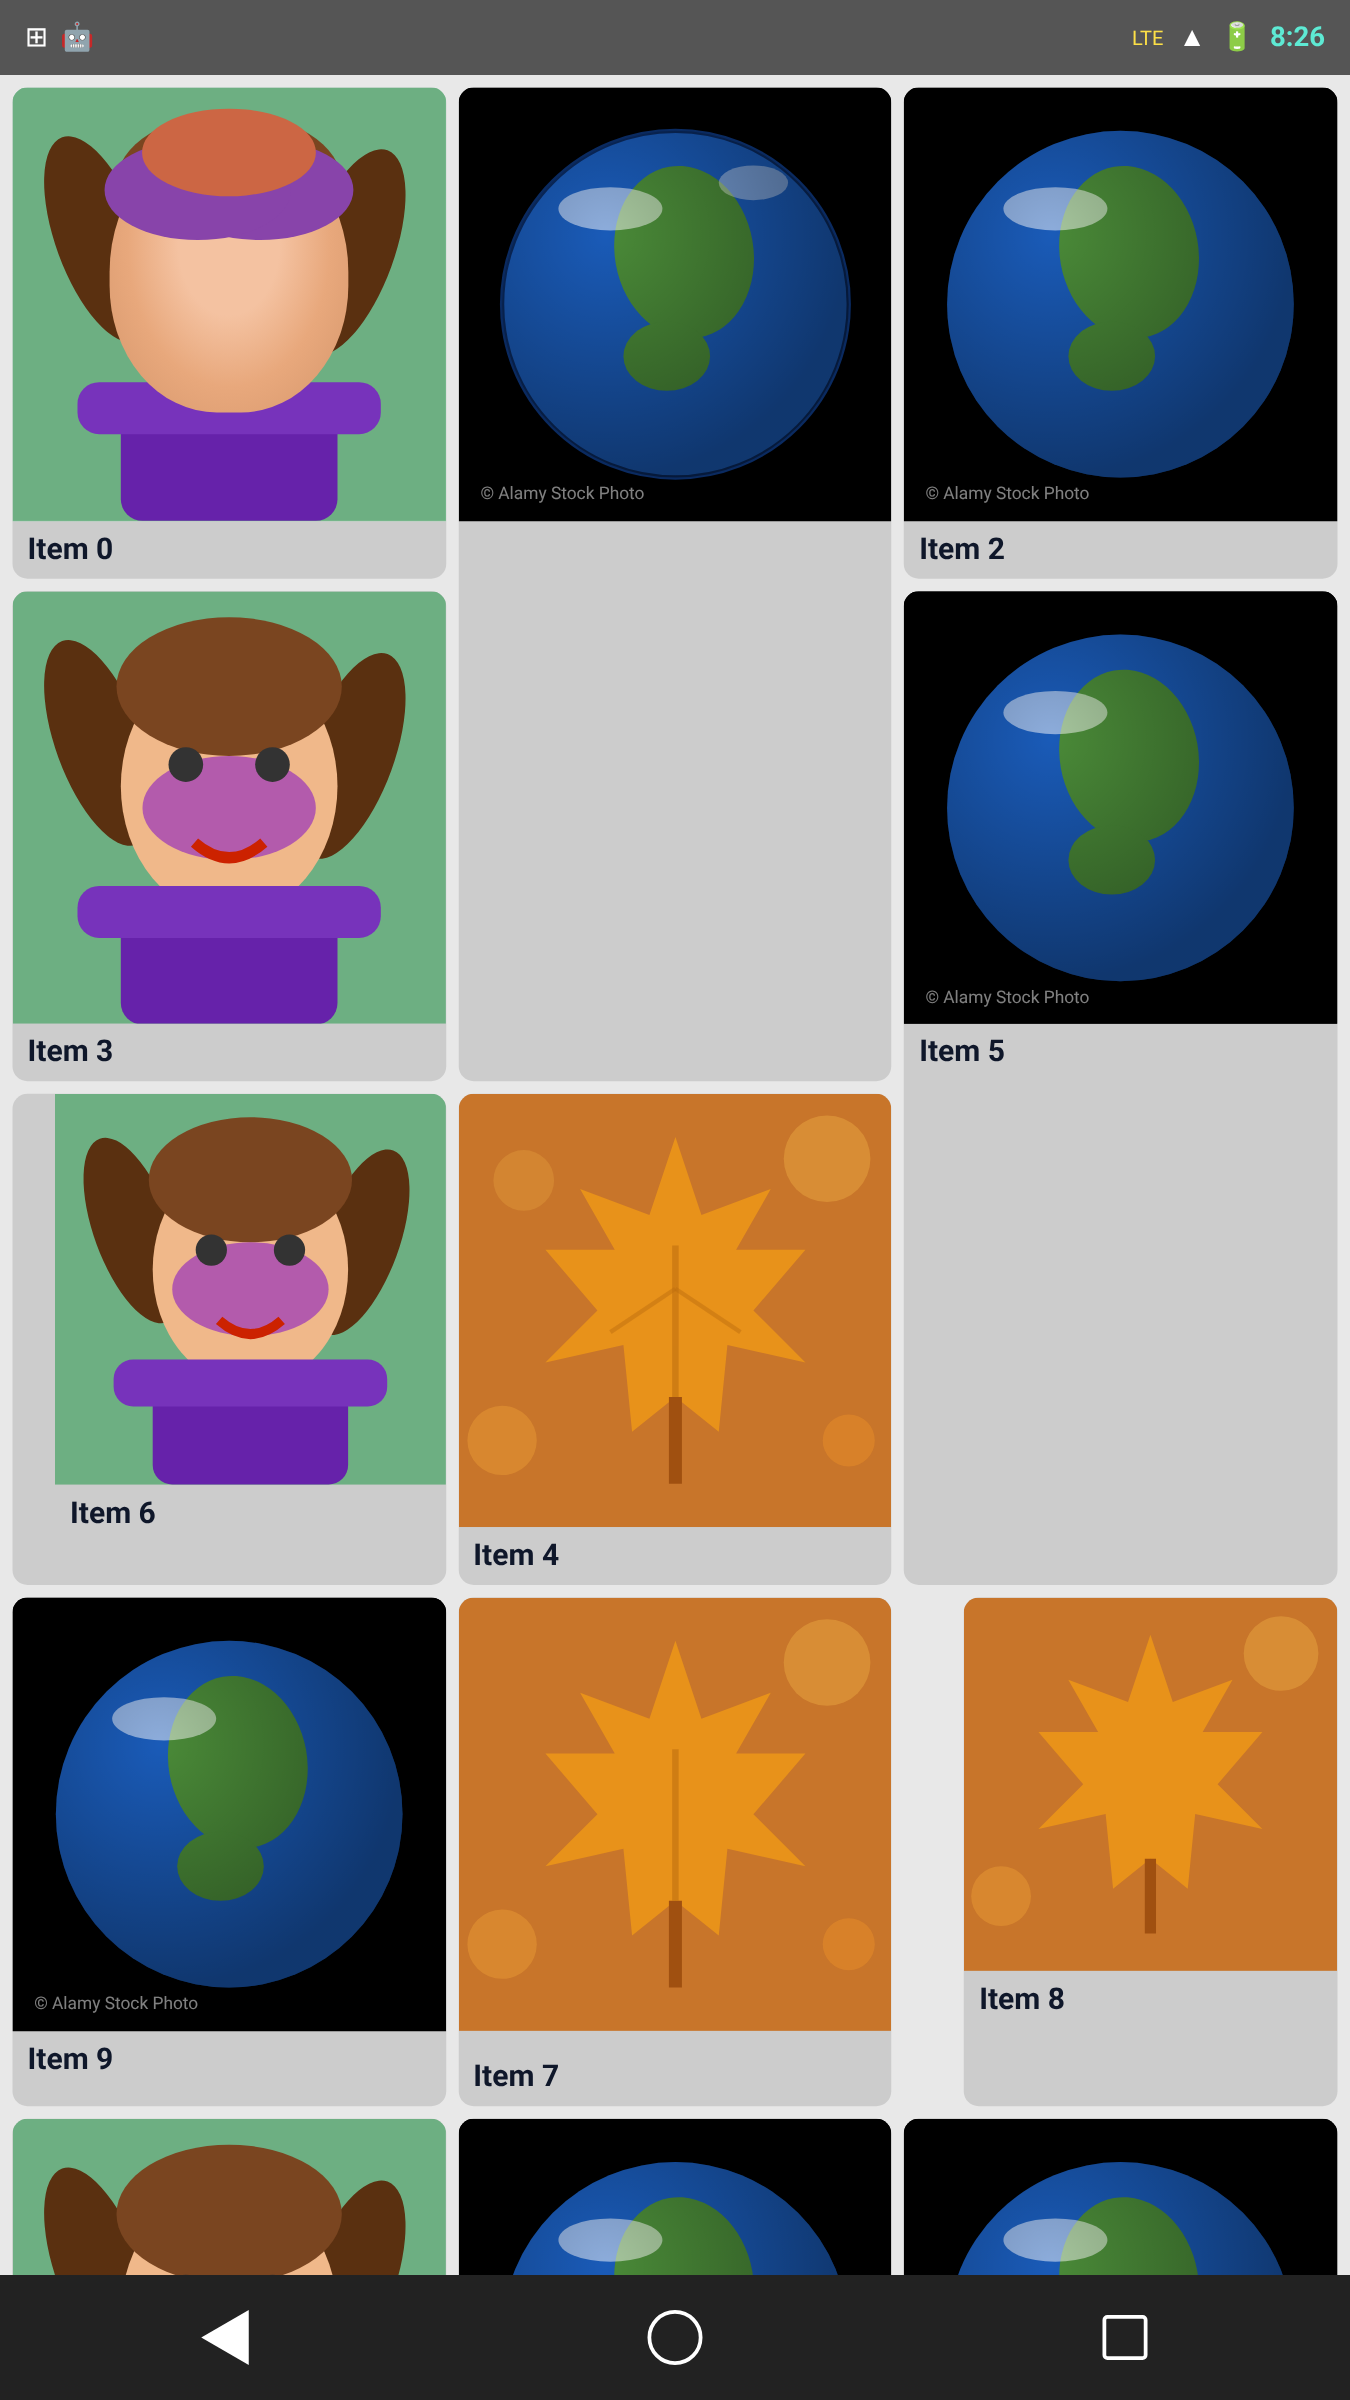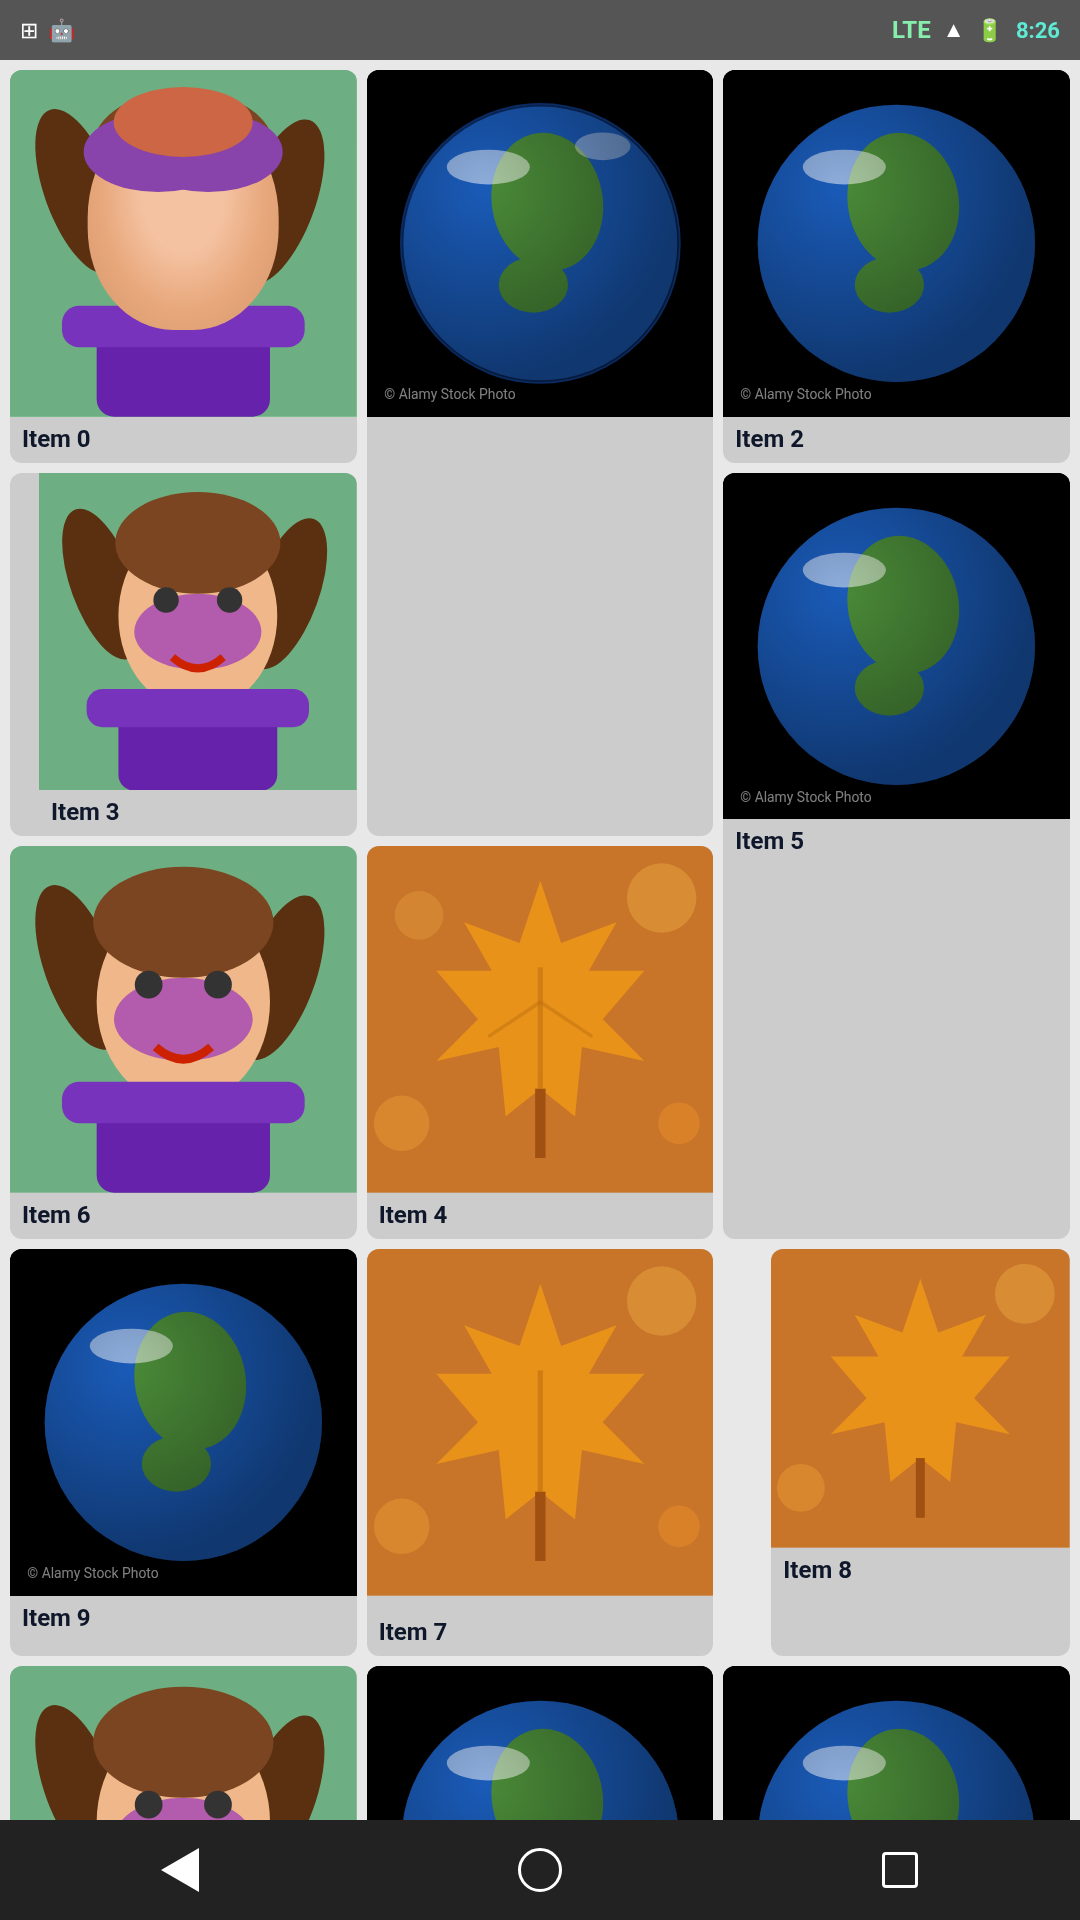--- a/index.html
+++ b/index.html
@@ -43,23 +43,23 @@
       font-size: 22px;
     }
 
     .status-time {
       color: #5eead4;
       font-size: 22px;
       font-weight: bold;
     }
 
     .lte-icon {
-      color: #86efac;
-      font-size: 24px;
-      font-weight: bold;
+      color: #fde047;
+      font-size: 16px;
+      font-weight: normal;
     }
 
     
     .grid-container {
       flex: 1;
       overflow-y: auto;
       padding: 10px;
       background: #e8e8e8;
     }
 
@@ -175,27 +175,27 @@
       border-radius: 4px;
     }
 
     
     .item-0 { grid-column: 1; grid-row: 1; }
     
     .item-1 { grid-column: 2; grid-row: 1 / 3; }
     
     .item-2 { grid-column: 3; grid-row: 1; }
     
-    .item-3 { grid-column: 1; grid-row: 2; padding-left: 29px; }
+    .item-3 { grid-column: 1; grid-row: 2; }
     
     .item-4 { grid-column: 2; grid-row: 3; }
     
     .item-5 { grid-column: 3; grid-row: 2 / 4; }
     
-    .item-6 { grid-column: 1; grid-row: 3; }
+    .item-6 { grid-column: 1; grid-row: 3; padding-left: 34px; }
     
     .item-7 { grid-column: 2; grid-row: 4; gap: 14px; }
     
     .item-8 { grid-column: 3; grid-row: 4; margin-left: 48px; }
     
     .item-9 { grid-column: 1; grid-row: 4; }
     
     .item-10 { grid-column: 2; grid-row: 5; }
     
     .item-11 { grid-column: 3; grid-row: 5; }

